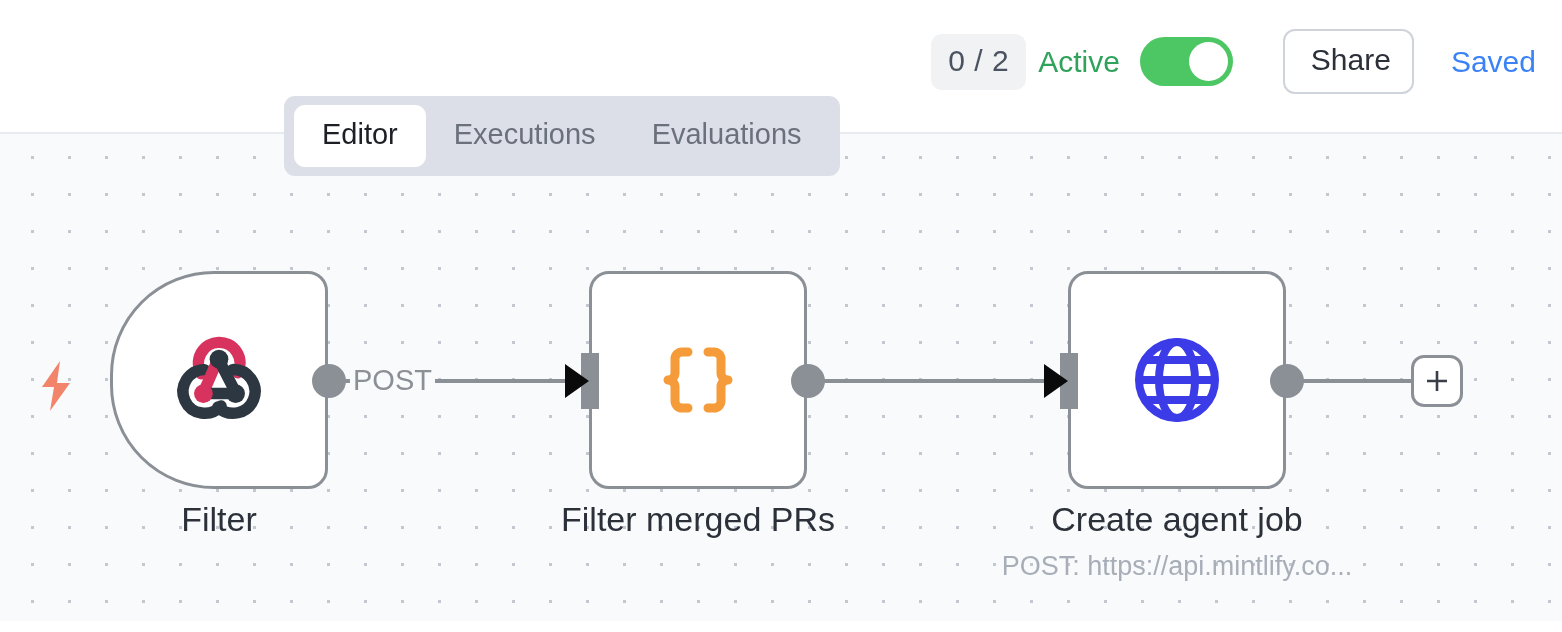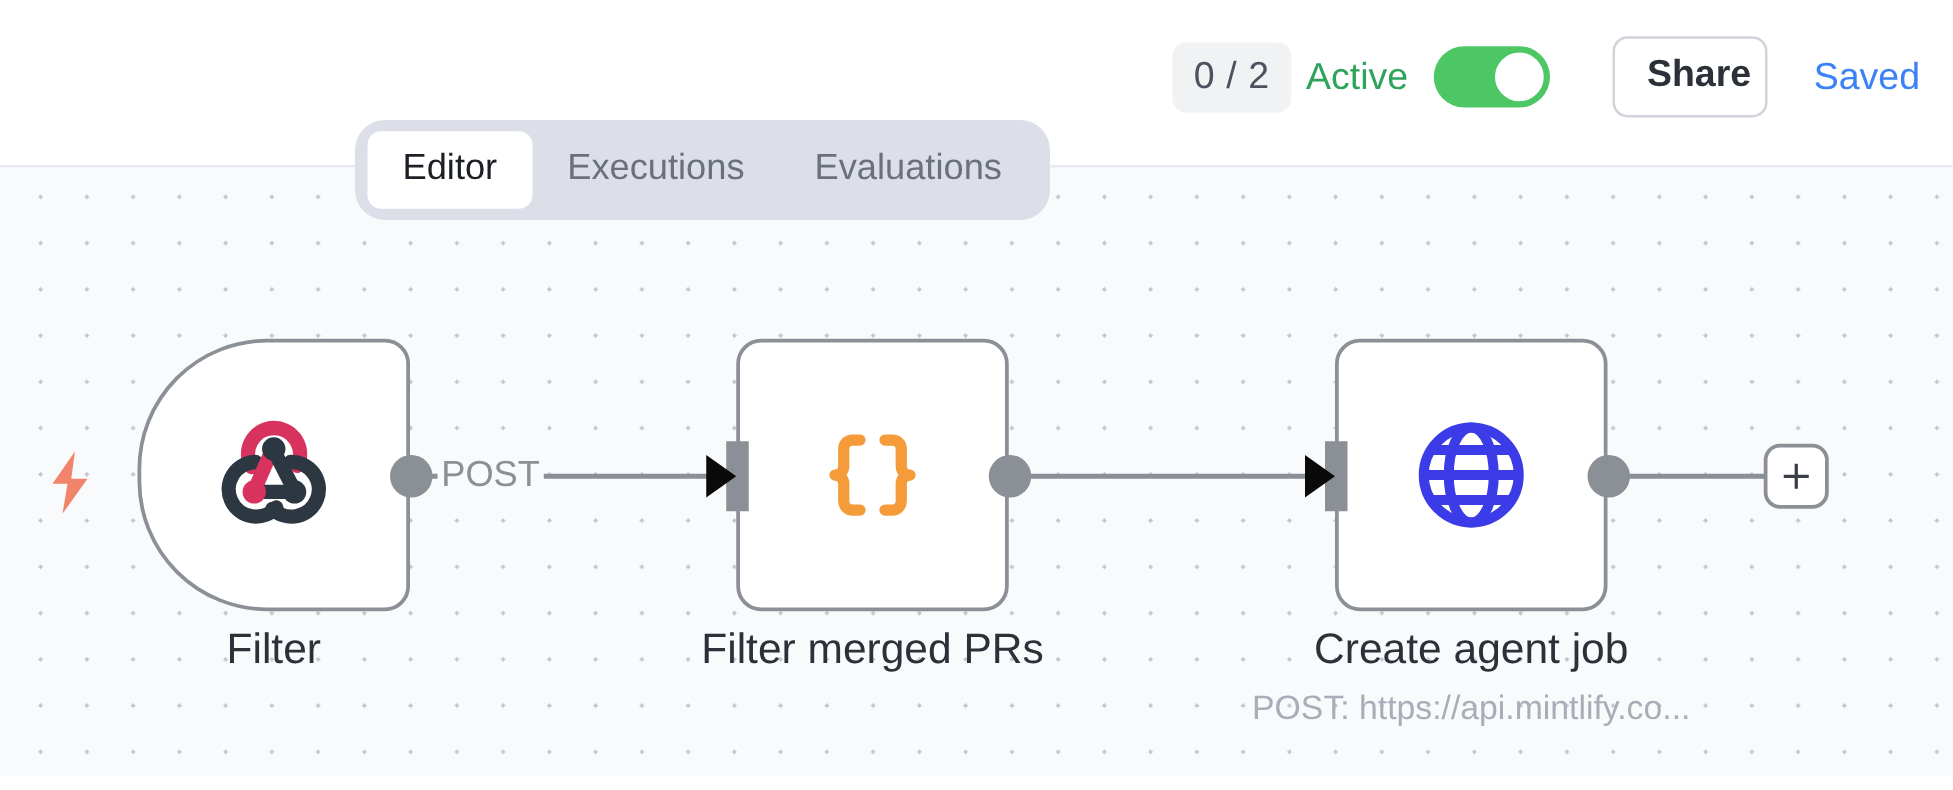--- a/index.html
+++ b/index.html
@@ -71,38 +71,37 @@
     top: 5px;
     right: 5px;
   }
   .share-btn {
     margin-left: 50px;
     border: 2px solid #cfd3da;
     border-radius: 12px;
     background: #ffffff;
     color: #2b3039;
     font-size: 30px;
-    padding: 12px 11px 15px 26px;
+    padding: 12px 21px 15px 26px;
     font-family: "Liberation Sans", sans-serif;
     cursor: pointer;
-    font-weight: bold;
   }
   .saved-label {
     margin-left: 37px;
     color: #3b82f6;
     font-size: 30px;
   }
 
   
   .tabs {
     position: absolute;
     left: 284px;
     top: 96px;
     background: #dcdfe7;
-    border-radius: 24px;
+    border-radius: 11px;
     padding: 9px 10px;
     display: flex;
     align-items: flex-start;
     gap: 0px;
     z-index: 10;
   }
   .tab {
     font-size: 29px;
     color: #6b717c;
     padding: 13px 28px 16px 28px;

